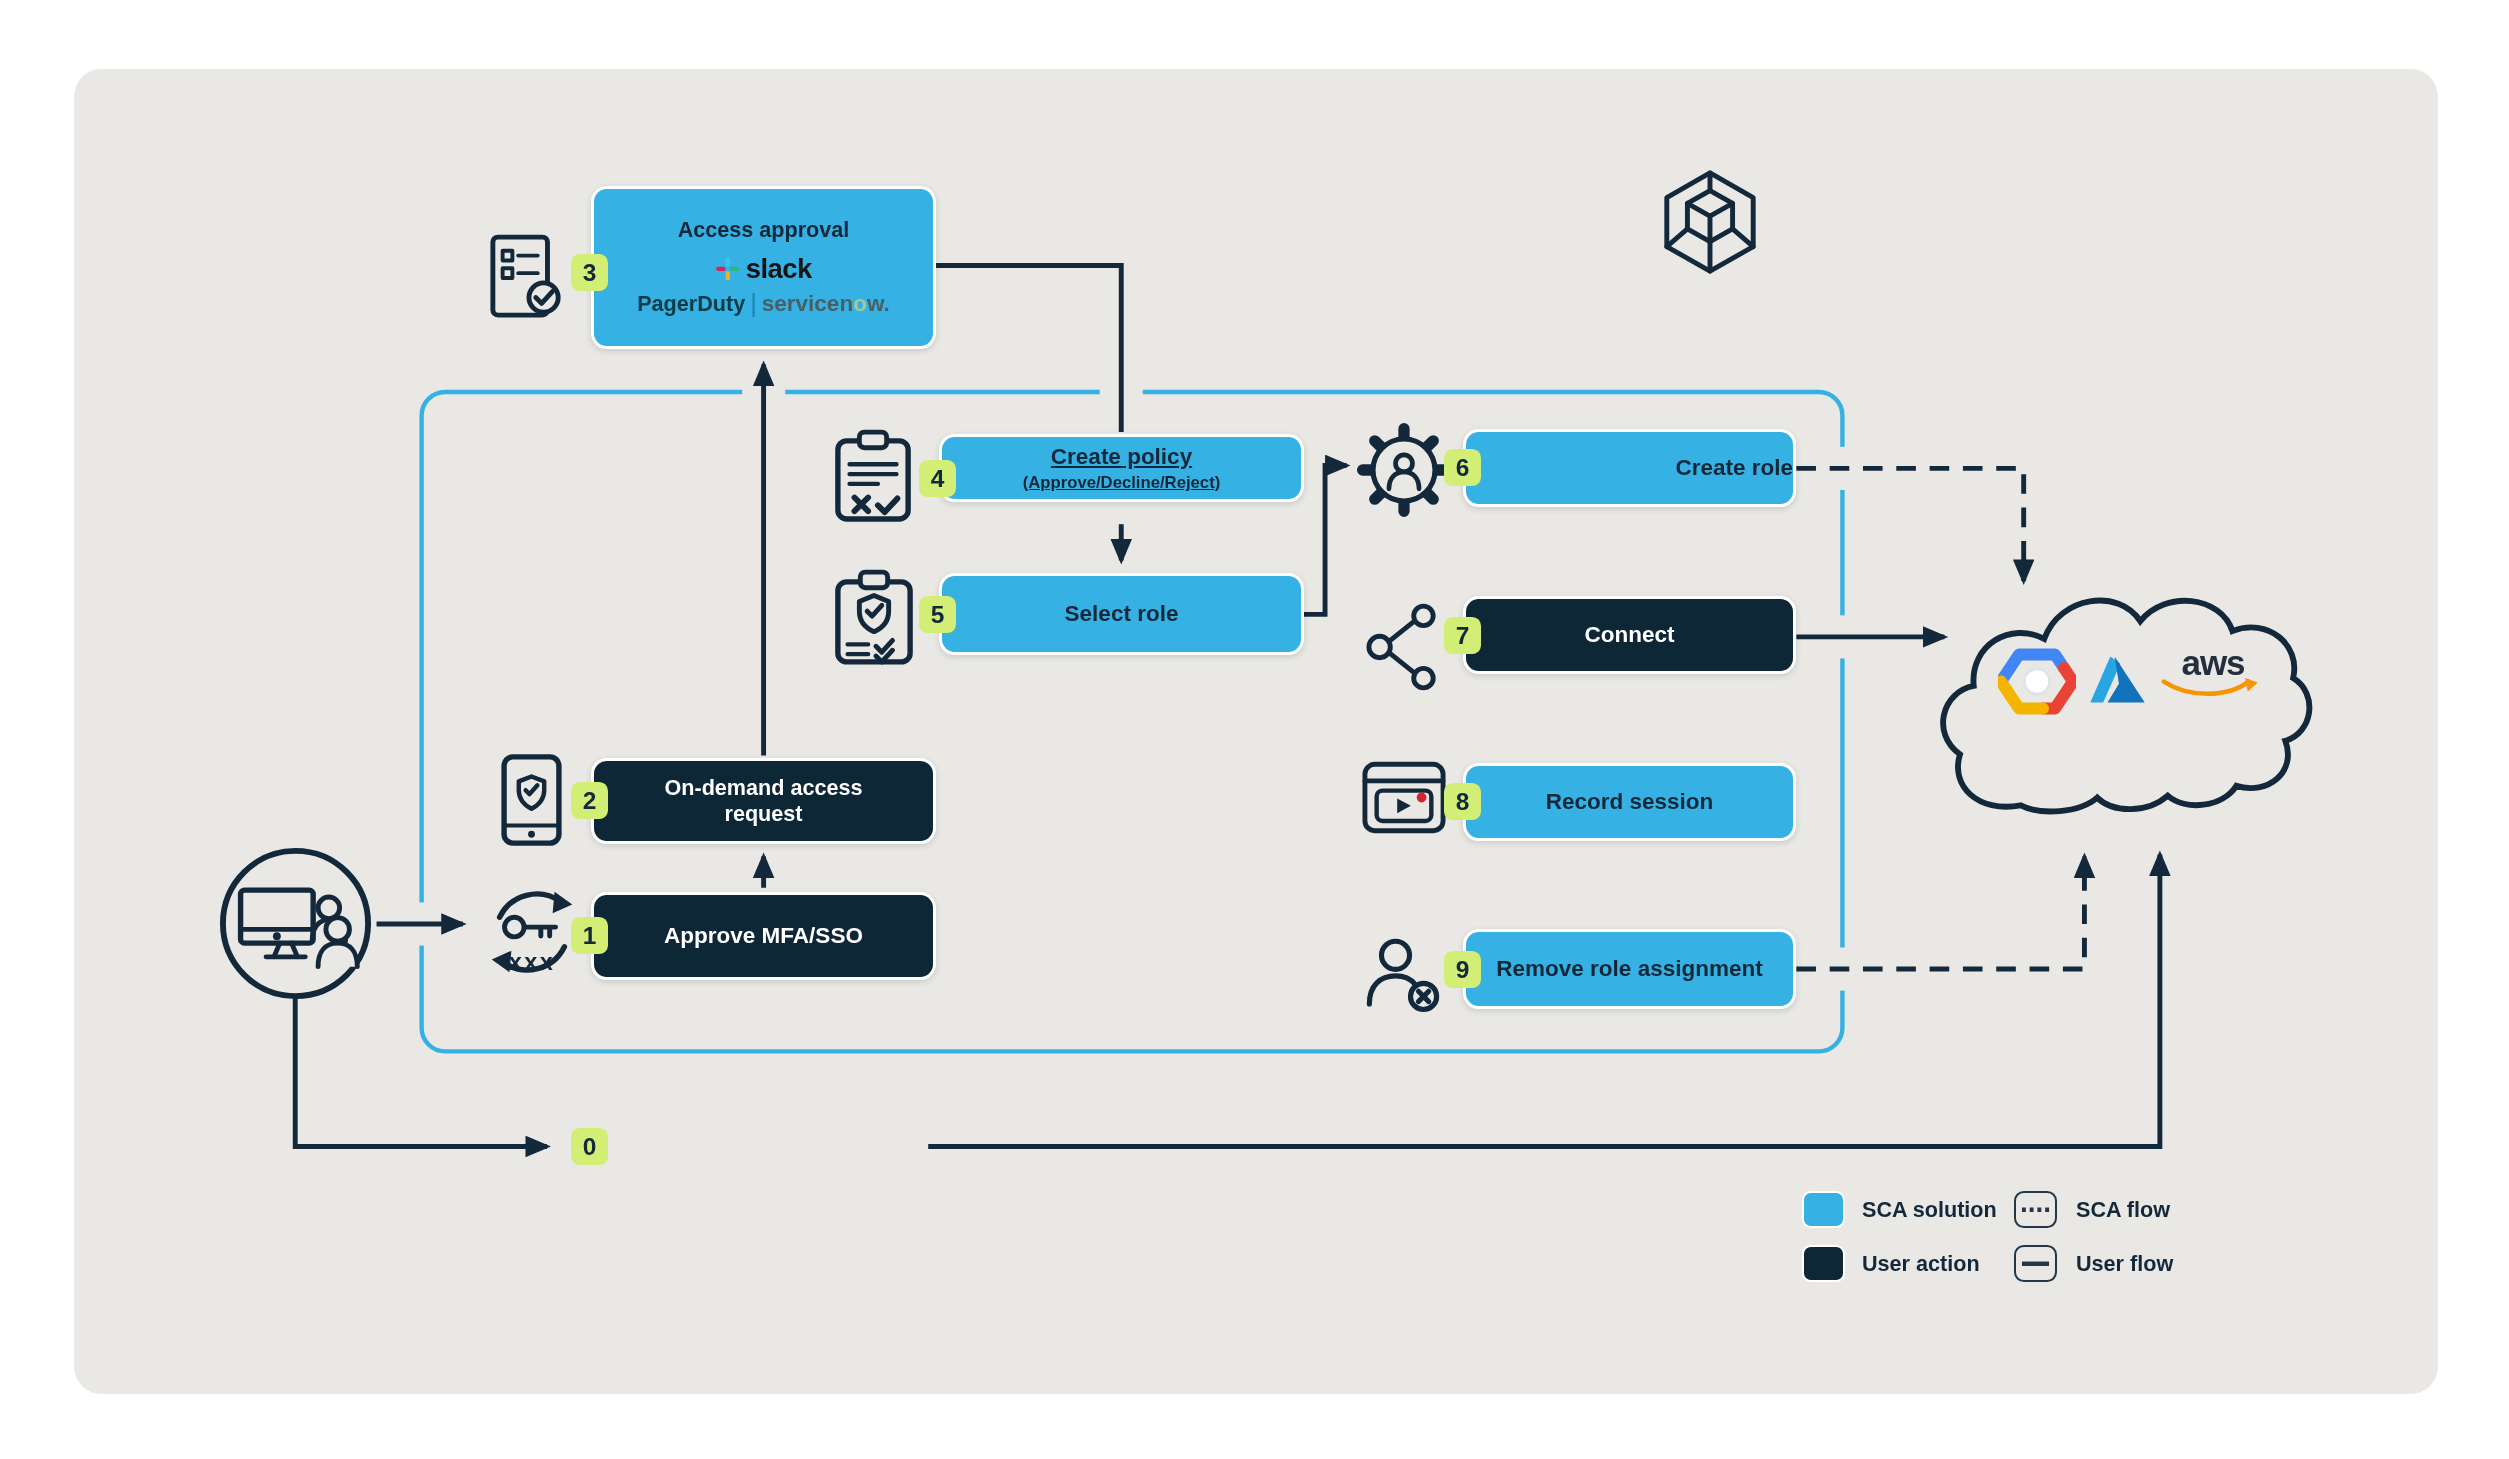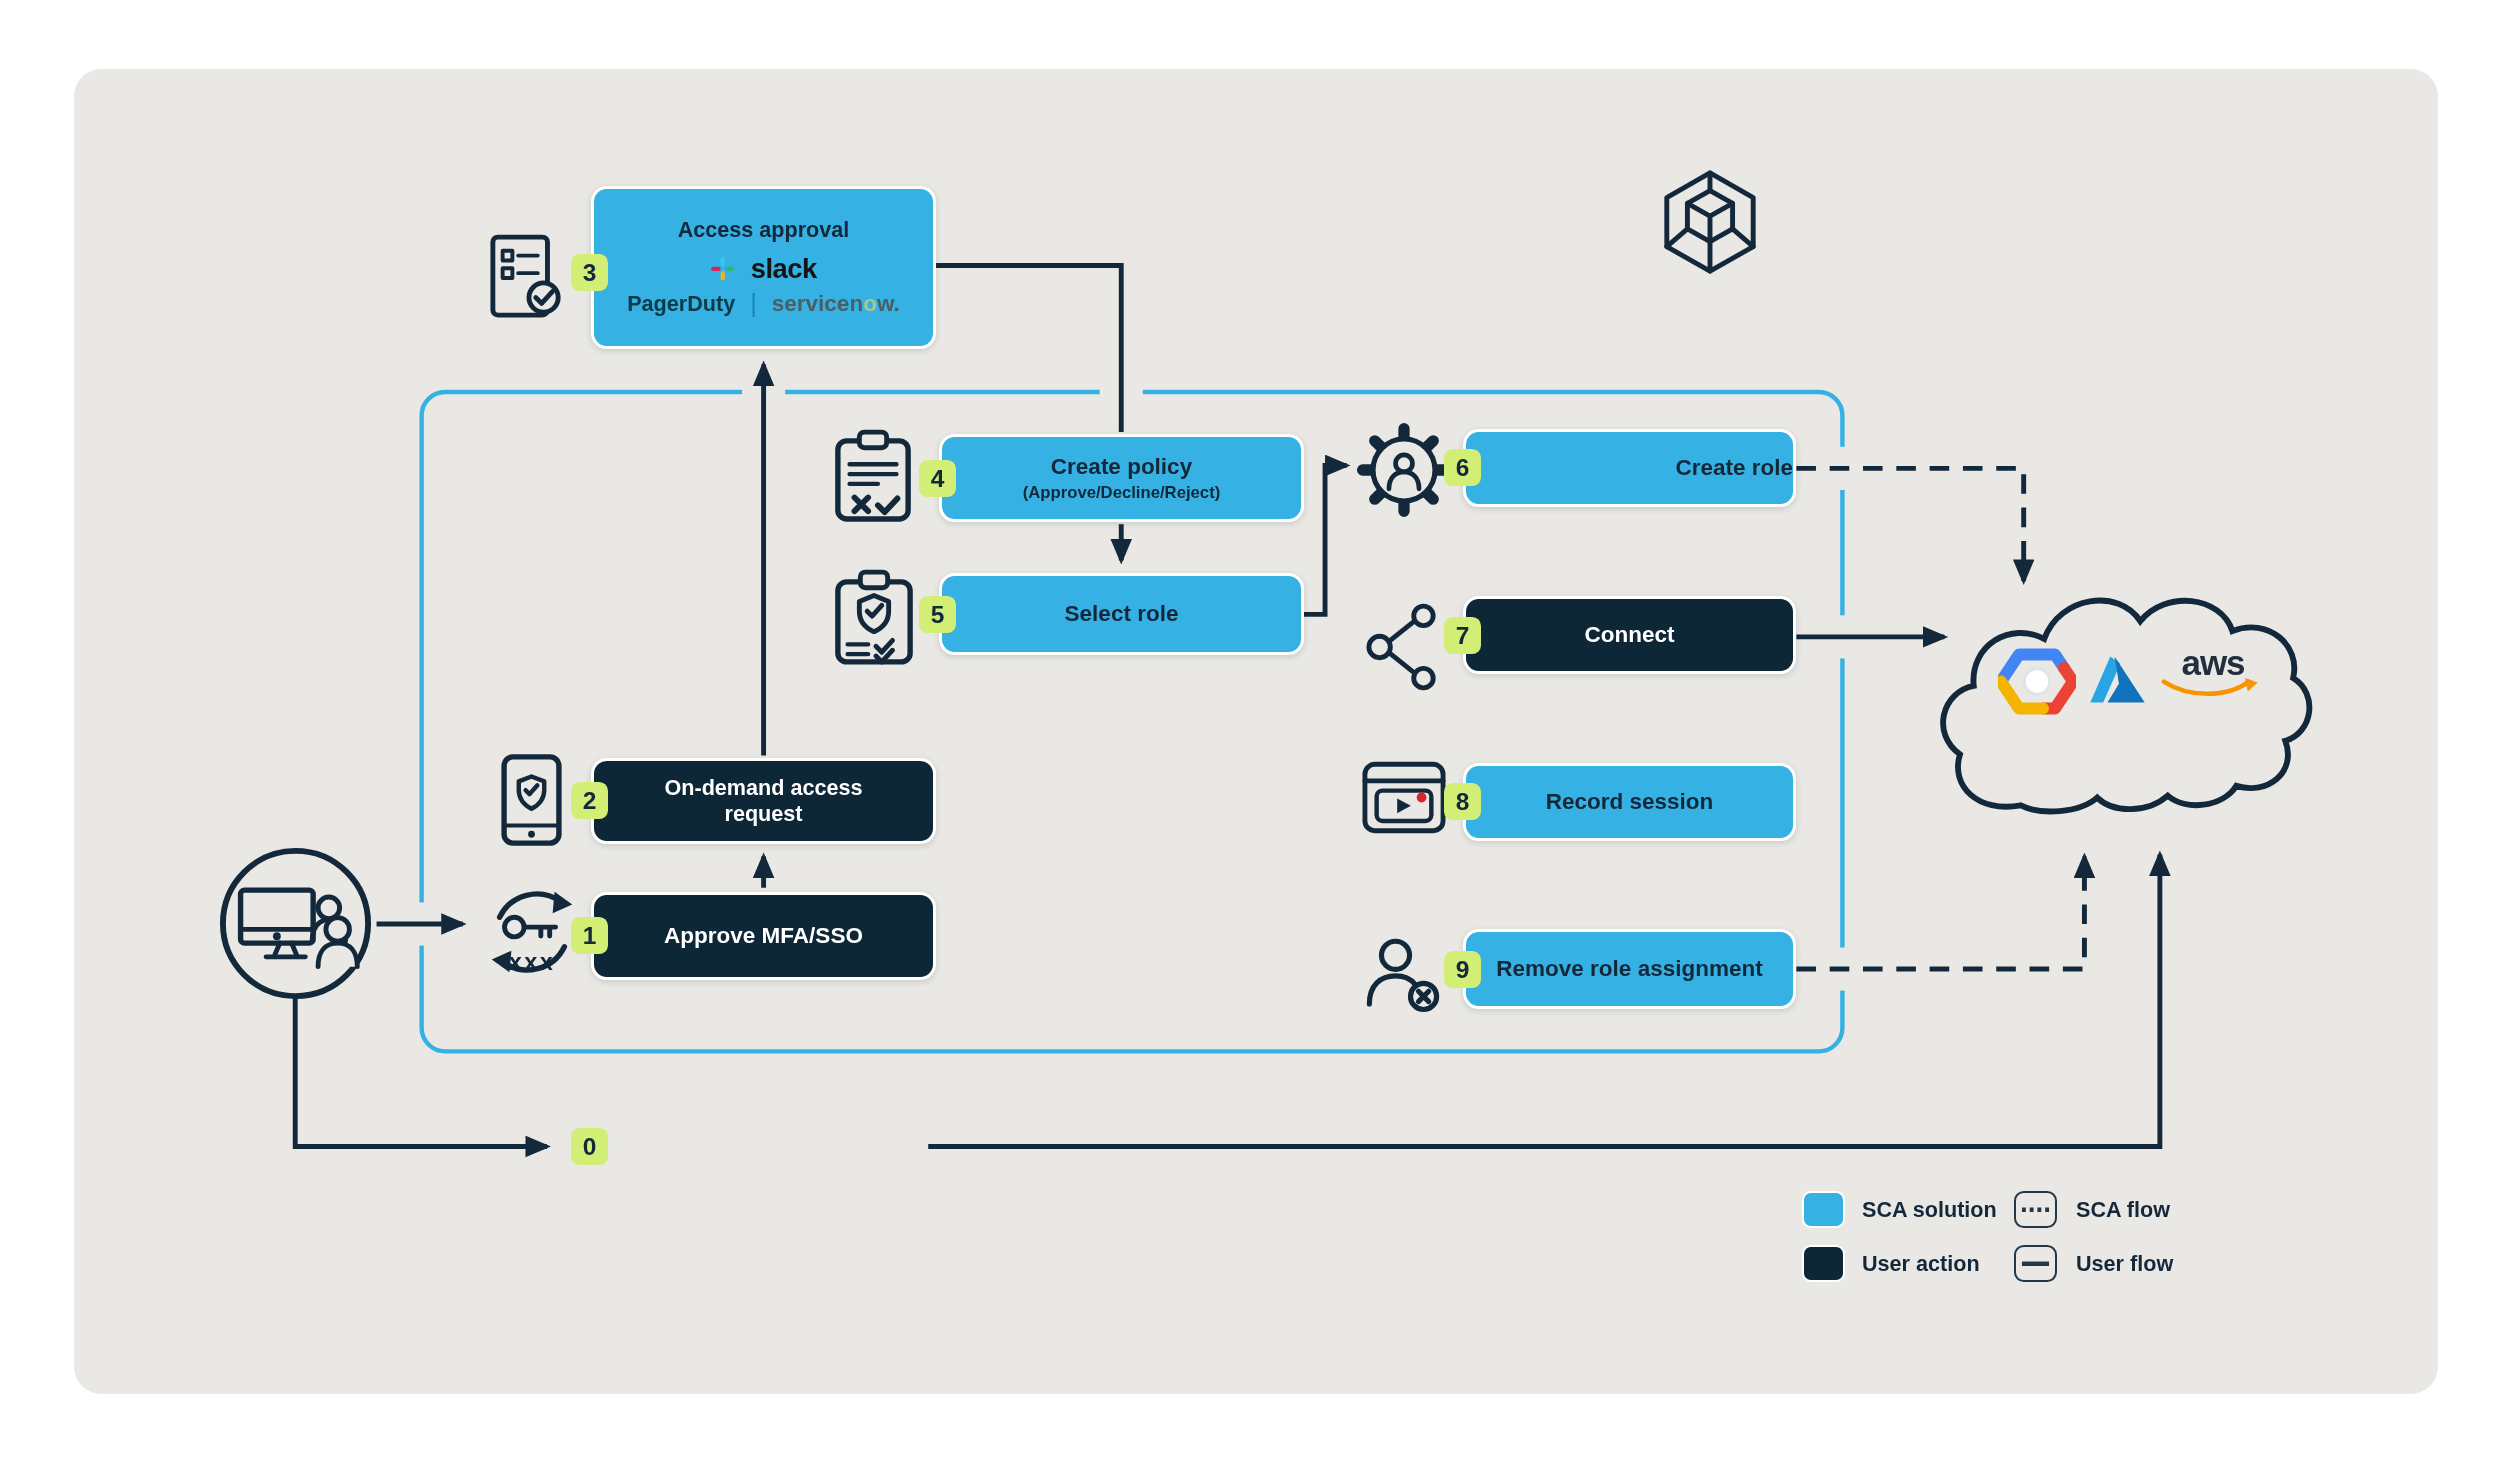--- a/index.html
+++ b/index.html
@@ -12,21 +12,21 @@
        display:flex;flex-direction:column;align-items:center;justify-content:center;text-align:center;
        box-shadow:0 2px 5.9px rgba(13,38,55,.15);}
   .box.blue{background:#35b1e3;color:#13283a;}
   .box.dark{background:#0e2737;color:#ffffff;}
   .box.steel{background:#5c86a5;color:#ffffff;}
   .lbl{font-weight:700;font-size:22.5px;line-height:1.22;}
   .sub{font-weight:600;font-size:16.7px;margin-top:2.9px;}
   .badge{position:absolute;z-index:5;width:37px;height:37px;background:#d3ee74;border-radius:8.8px;
          color:#13283a;font-weight:700;font-size:24.5px;display:flex;align-items:center;justify-content:center;}
   .icon{position:absolute;z-index:3;}
-  .ven-row{display:flex;align-items:center;justify-content:center;gap:15px;margin-top:9.8px;}
+  .ven-row{display:flex;align-items:center;justify-content:center;gap:5px;margin-top:9.8px;}
   .slack-txt{font-size:27.4px;font-weight:800;color:#141414;letter-spacing:-0.5px;}
   .pd-txt{font-size:21.6px;font-weight:700;color:#0b3b47;}
   .sep{font-size:25.5px;font-weight:300;color:#1b84b6;}
   .sn-txt{font-size:22.5px;font-weight:600;color:#4a5f63;}
   .sn-o{color:#a5c98f;font-weight:800;}
   #isp-title{position:absolute;z-index:2;left:1514px;top:294px;width:392px;text-align:center;
              font-size:29px;font-weight:700;color:#13283a;line-height:1.25;}
   .legend-label{position:absolute;z-index:2;height:37px;display:flex;align-items:center;
                 font-size:21.6px;font-weight:600;color:#13283a;}
   .sw{position:absolute;z-index:2;width:43px;height:37px;border:2.9px solid #ffffff;border-radius:8.8px;box-sizing:border-box;}
@@ -101,21 +101,21 @@
       </svg>
       <span class="slack-txt">slack</span>
     </div>
     <div class="ven-row" style="margin-top:4px;">
       <span class="pd-txt">PagerDuty</span>
       <span class="sep">|</span>
       <span class="sn-txt"><span>servicen</span><span class="sn-o">o</span><span>w.</span></span>
     </div>
   </div>
 
-  <div class="box blue" style="left:939px;top:434px;width:365px;height:88px;">
+  <div class="box blue" style="left:939px;top:434px;width:365px;height:68px;text-decoration:underline;">
     <div class="lbl">Create policy</div>
     <div class="sub">(Approve/Decline/Reject)</div>
   </div>
 
   <div class="box blue" style="left:939px;top:573px;width:365px;height:82px;">
     <div class="lbl">Select role</div>
   </div>
 
   <div class="box blue" style="left:1463px;top:429px;width:333px;height:78px;align-items:flex-end;">
     <div class="lbl">Create role</div>

